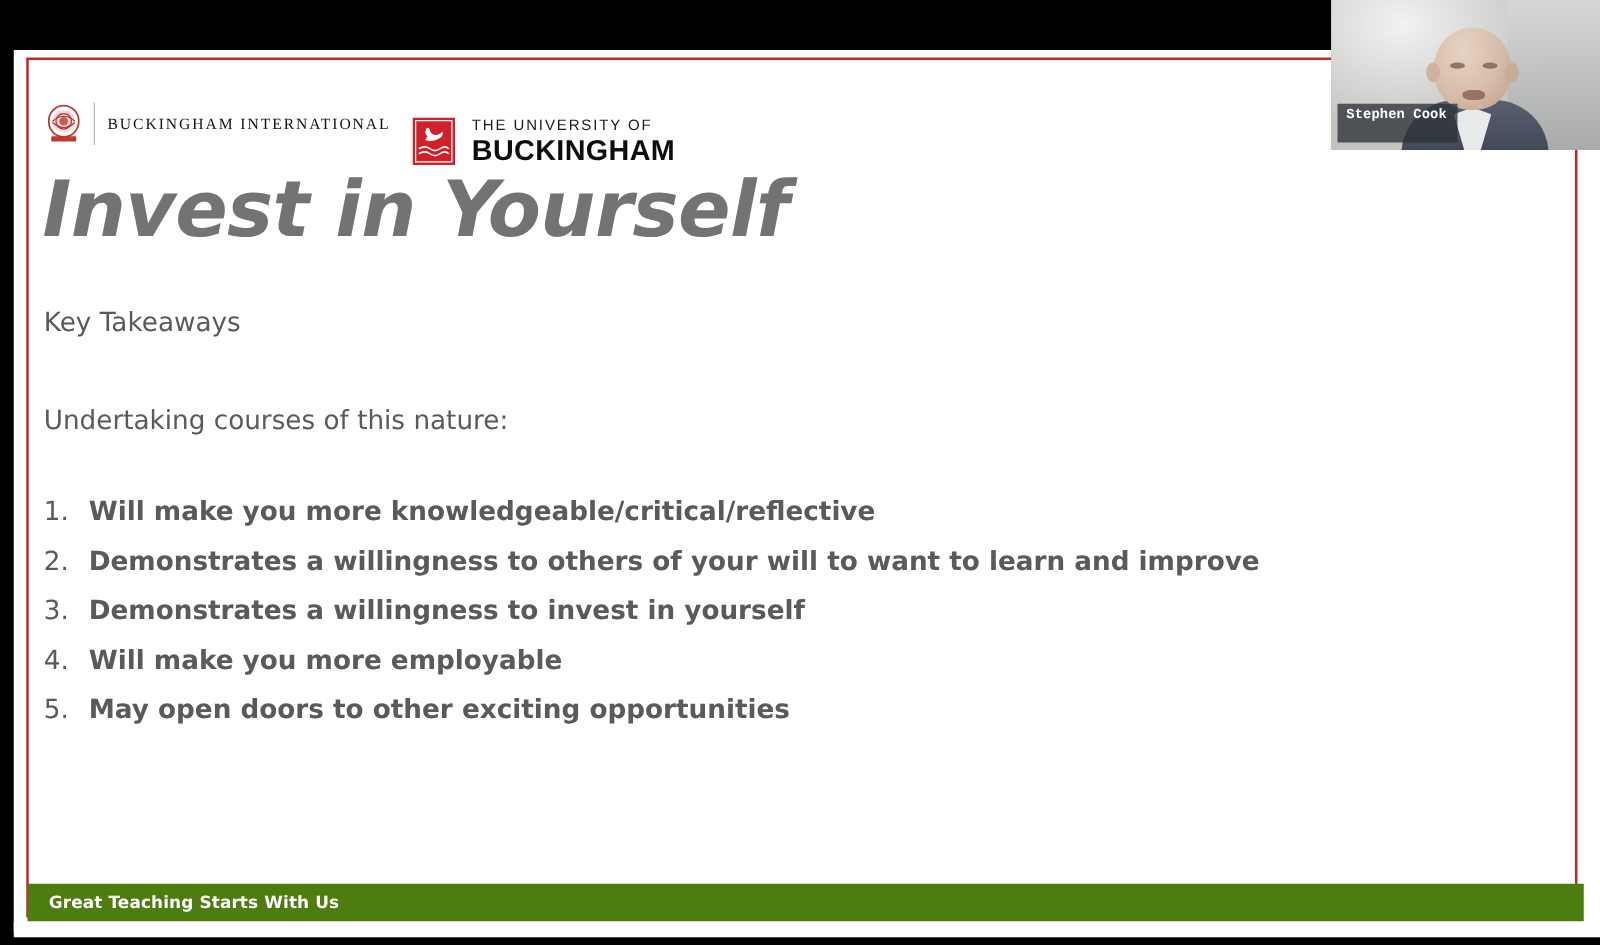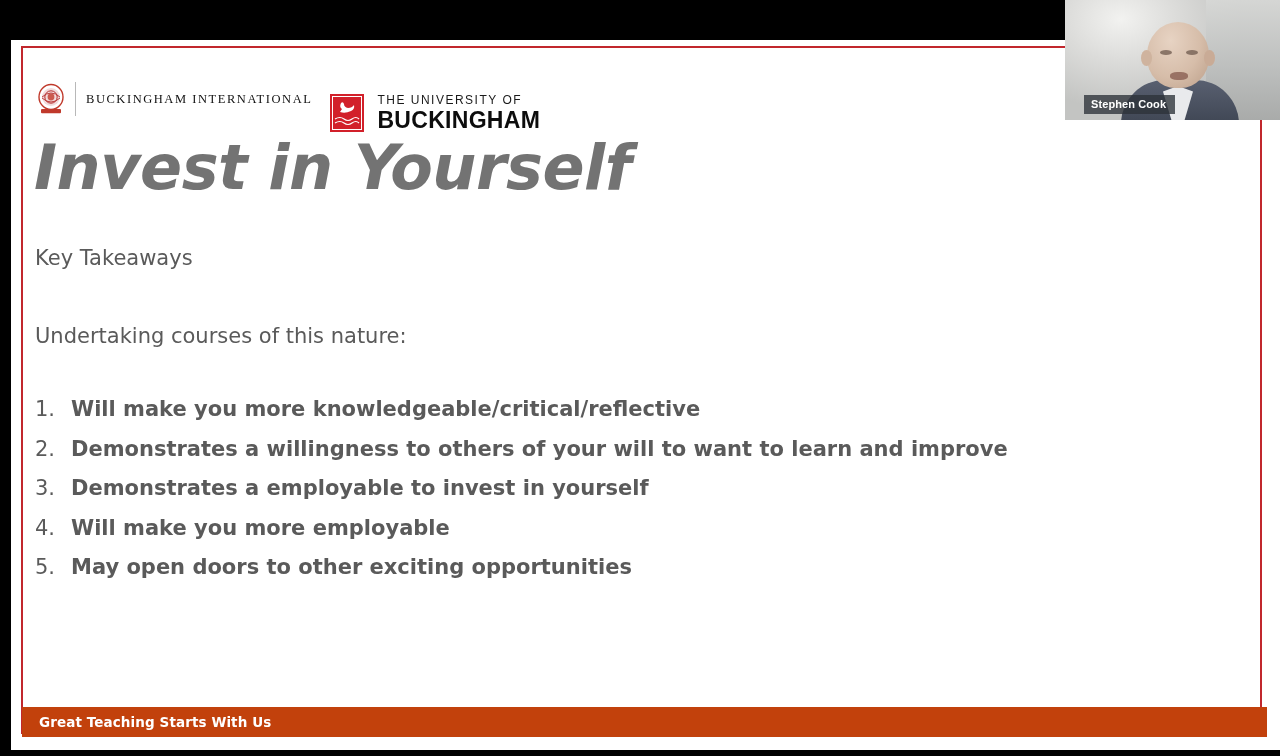--- a/index.html
+++ b/index.html
@@ -192,21 +192,21 @@
     font-weight: bold;
   }
 
   
   .footer-bar {
     position: absolute;
     left: 22px;
     top: 707px;
     width: 1245px;
     height: 30px;
-    background: #c2410c;
+    background: #4d7c0f;
     display: flex;
     align-items: center;
   }
   .footer-text {
     font-family: "DejaVu Sans", sans-serif;
     font-size: 13.5px;
     font-weight: bold;
     color: #ffffff;
     margin-left: 17px;
     letter-spacing: 0.1px;
@@ -326,28 +326,28 @@
     position: absolute;
     left: 98px;
     top: 86px;
     width: 30px;
     height: 34px;
     background: #e9eaec;
     clip-path: polygon(50% 0%, 100% 16%, 72% 100%, 28% 100%, 0% 16%);
   }
   .name-badge {
     position: absolute;
-    left: 19px;
+    left: 5px;
     bottom: 6px;
     background: rgba(45,50,56,0.78);
     color: #ffffff;
-    font-family: Liberation Sans, sans-serif;
+    font-family: Liberation Mono, monospace;
     font-size: 11px;
     font-weight: bold;
-    padding: 3px 9px 4px 7px;
+    padding: 3px 9px 16px 7px;
     letter-spacing: 0.1px;
     white-space: nowrap;
   }
 </style>
 </head>
 <body>
 
 <div id="screen">
 
   <div class="slide-canvas"></div>
@@ -398,21 +398,21 @@
       <li>
         <span class="li-num">1.</span>
         <span class="li-text">Will make you more knowledgeable/critical/reflective</span>
       </li>
       <li>
         <span class="li-num">2.</span>
         <span class="li-text">Demonstrates a willingness to others of your will to want to learn and improve</span>
       </li>
       <li>
         <span class="li-num">3.</span>
-        <span class="li-text">Demonstrates a employable to invest in yourself</span>
+        <span class="li-text">Demonstrates a willingness to invest in yourself</span>
       </li>
       <li>
         <span class="li-num">4.</span>
         <span class="li-text">Will make you more employable</span>
       </li>
       <li>
         <span class="li-num">5.</span>
         <span class="li-text">May open doors to other exciting opportunities</span>
       </li>
     </ul>

